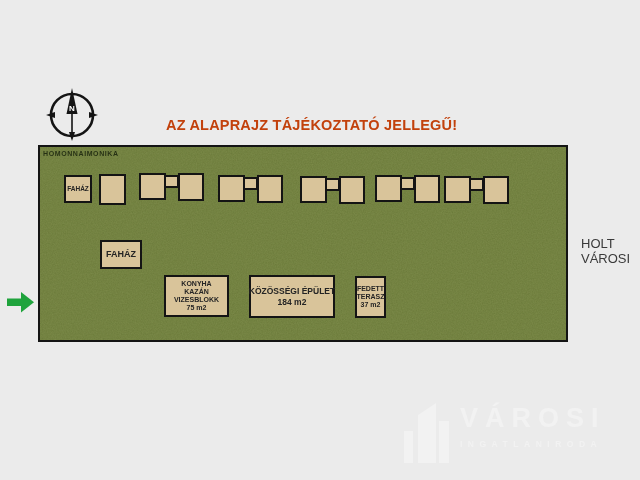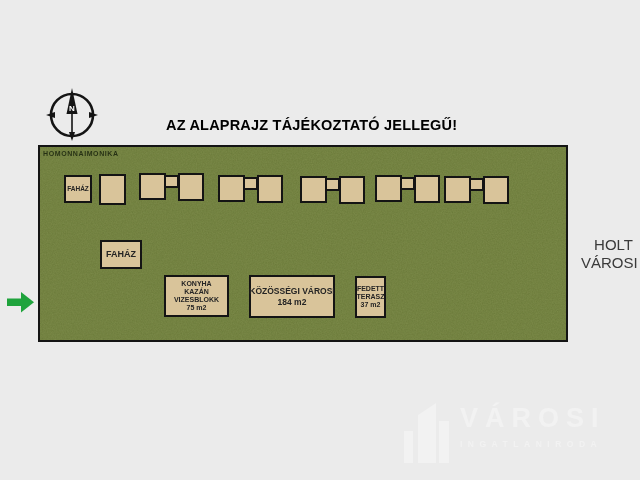--- a/index.html
+++ b/index.html
@@ -7,21 +7,21 @@
     width:640px;height:480px;position:relative;overflow:hidden;
     background:#ebebeb;
     font-family:"Liberation Sans", sans-serif;
     -webkit-font-smoothing:antialiased;
   }
   .abs{position:absolute;}
 
   
   .plan-title{
     left:166px;top:117px;
-    font-size:14.5px;font-weight:bold;color:#000000;
+    font-size:14.5px;font-weight:bold;color:#c2410c;
     white-space:nowrap;letter-spacing:0.2px;
   }
 
   
   .compass{left:42px;top:84px;width:60px;height:60px;}
 
   
   .field{
     left:38px;top:145px;width:530px;height:197px;
     border:2px solid #141414;box-sizing:border-box;
@@ -57,21 +57,21 @@
   .pair5{left:404px;top:29px;}
 
   .cabin-large{left:60px;top:93px;width:42px;height:29px;font-size:9px;}
   .kitchen{left:124px;top:128px;width:65px;height:42px;font-size:7px;}
   .community{left:209px;top:128px;width:86px;height:43px;font-size:8.5px;}
   .terrace{left:315px;top:129px;width:31px;height:42px;font-size:7px;}
 
   
   .river{
     left:581px;top:236px;width:52px;
-    font-size:15px;color:#3a3a3a;text-align:right;line-height:1.18;
+    font-size:13px;color:#3a3a3a;text-align:left;line-height:1.18;
   }
 
   
   .arrow{left:7px;top:291px;width:28px;height:22px;}
 
   
   .logo{left:400px;top:399px;width:215px;height:66px;}
   .logo-icon{position:absolute;left:2px;top:2px;}
   .logo-text{position:absolute;left:60px;top:6px;color:#f2f2f2;}
   .logo-brand{
@@ -158,21 +158,21 @@
   </div>
 
   <div class="bld kitchen">
     <span class="ln">KONYHA</span>
     <span class="ln">KAZÁN</span>
     <span class="ln">VIZESBLOKK</span>
     <span class="ln">75 m2</span>
   </div>
 
   <div class="bld community">
-    <span class="ln">KÖZÖSSÉGI VÁROSI</span>
+    <span class="ln">KÖZÖSSÉGI ÉPÜLET</span>
     <span class="ln">184 m2</span>
   </div>
 
   <div class="bld terrace">
     <span class="ln">FEDETT</span>
     <span class="ln">TERASZ</span>
     <span class="ln">37 m2</span>
   </div>
 </div>
 

